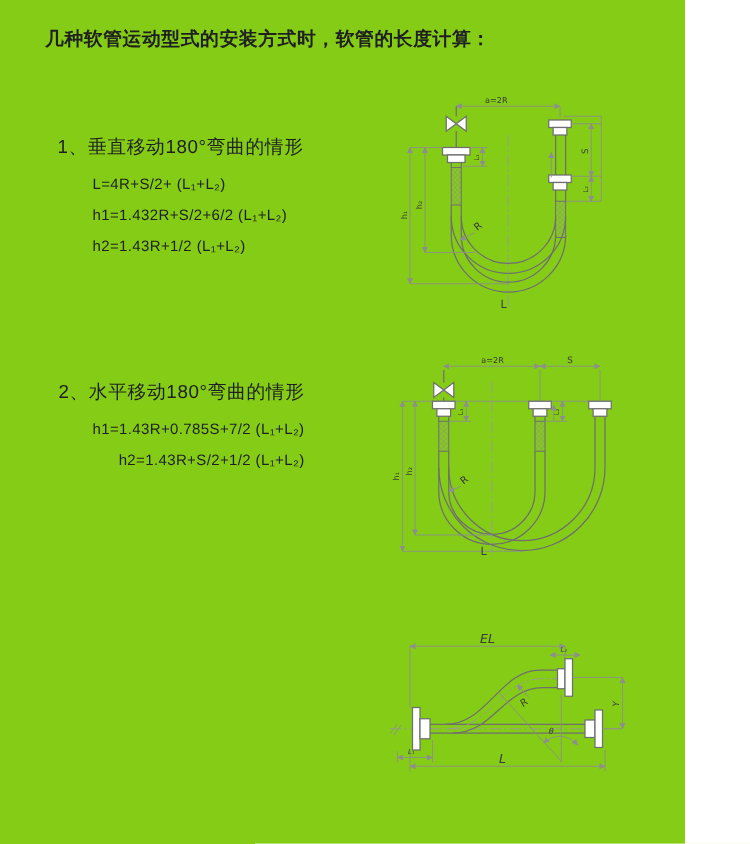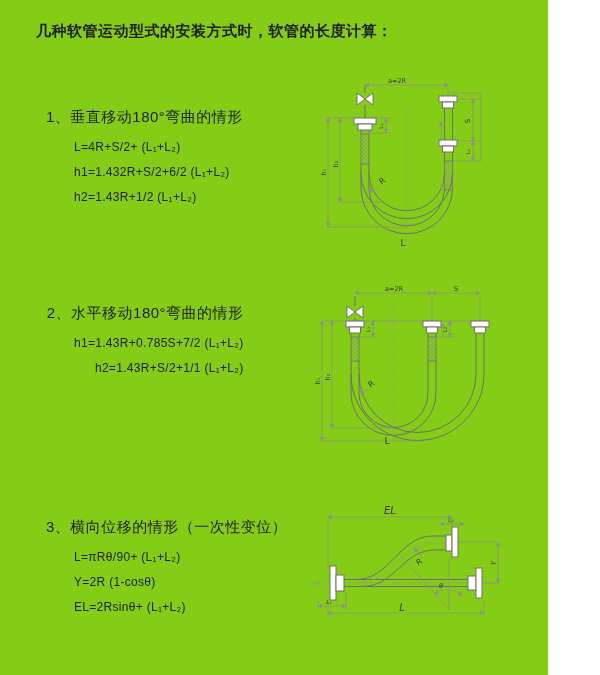--- a/index.html
+++ b/index.html
@@ -29,29 +29,23 @@
   <div class="sec sec1">
     <div class="heading">1、垂直移动180°弯曲的情形</div>
     <div class="formula">L=4R+S/2+ (L₁+L₂)</div>
     <div class="formula">h1=1.432R+S/2+6/2 (L₁+L₂)</div>
     <div class="formula">h2=1.43R+1/2 (L₁+L₂)</div>
   </div>
 
   <div class="sec sec2">
     <div class="heading">2、水平移动180°弯曲的情形</div>
     <div class="formula">h1=1.43R+0.785S+7/2 (L₁+L₂)</div>
-    <div class="formula">h2=1.43R+S/2+1/1 (L₁+L₂)</div>
-  </div>
-
-  <div class="sec sec3">
-    <div class="heading">3、横向位移的情形（一次性变位）</div>
-    <div class="formula">L=πRθ/90+ (L₁+L₂)</div>
-    <div class="formula">Y=2R (1-cosθ)</div>
-    <div class="formula">EL=2Rsinθ+ (L₁+L₂)</div>
-  </div>
+    <div class="formula">h2=1.43R+S/2+1/2 (L₁+L₂)</div>
+  </div>
+
 
   <div class="diag d1">
   <svg width="180" height="184" viewBox="0 0 180 184">
     <defs>
       <marker id="ar1" viewBox="0 0 10 10" refX="9" refY="5" markerWidth="7" markerHeight="7" orient="auto-start-reverse">
         <path d="M0,0 L10,5 L0,10 z" fill="#8e8e8e"></path>
       </marker>
       <pattern id="hp1" width="4" height="4" patternUnits="userSpaceOnUse">
         <path d="M0,4 L4,0 M0,0 L4,4" stroke="#8f8f8f" stroke-width="0.5"></path>
       </pattern>

